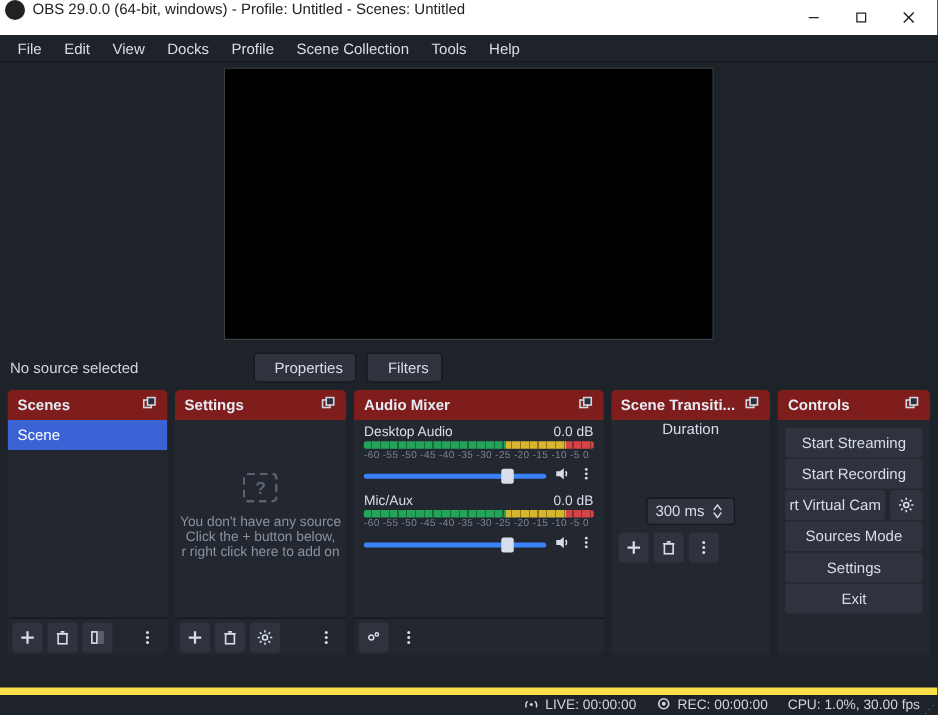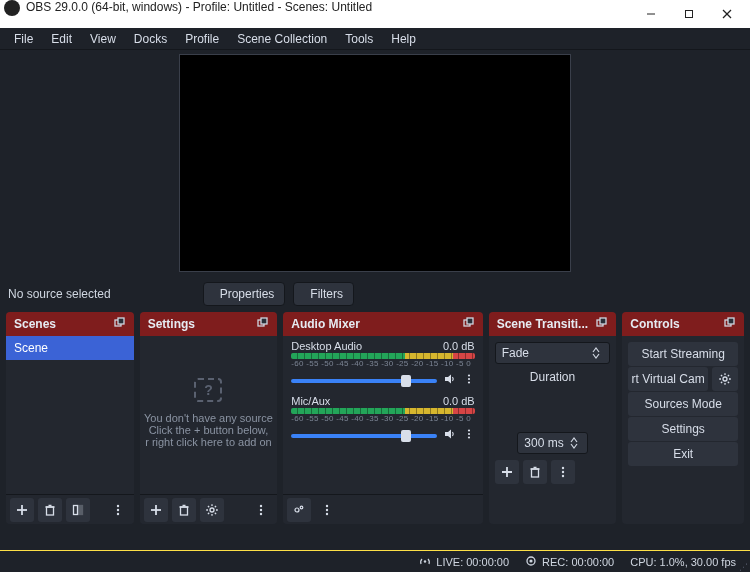--- a/index.html
+++ b/index.html
@@ -47,21 +47,21 @@
   .arrows { width: 14px; display: flex; flex-direction: column; align-items: center; margin-left: 3px; }
   .arrows svg { width: 8px; height: 6px; }
   .dur-row { display: flex; align-items: center; gap: 4px; padding: 0 6px; font-size: 12px; flex-direction: column; }
   .dur-row .sel { flex: 1; margin-top: 44px; }
   .trans-btns { display: flex; gap: 4px; padding: 6px; }
   .ctrl-list { padding: 6px; display: flex; flex-direction: column; gap: 1px; }
   .ctrlbtn { background: #2e333d; border-radius: 3px; text-align: center; padding: 5px 0; font-size: 12px; }
   .vc-row { display: flex; gap: 4px; }
   .vc-row .ctrlbtn { flex: 1; }
   .vc-row .gear { width: 26px; flex: 0 0 26px; display: flex; align-items: center; justify-content: center; background: #2e333d; border-radius: 3px; }
-  .statusbar { position: absolute; left: 0; right: 0; bottom: 0; height: 22px; display: flex; align-items: center; justify-content: flex-end; gap: 16px; padding: 0 14px; font-size: 11px; color: #cfd6e0; background: #1e2229; border-top: 1px solid #fde047; }
+  .statusbar { position: absolute; left: 0; right: 0; bottom: 0; height: 22px; display: flex; align-items: center; justify-content: flex-end; gap: 16px; padding: 0 14px; font-size: 11px; color: #cfd6e0; background: #1e2229; border-top: 6px solid #fde047; }
   .statusbar .seg { display: flex; align-items: center; gap: 5px; }
   .statusbar svg { width: 12px; height: 12px; }
   .resize-grip { position: absolute; right: 2px; bottom: 2px; color: #5a6170; font-size: 9px; line-height: 6px; }
 </style>
 </head>
 <body>
 
 <div class="titlebar">
   <div class="logo"></div>
   <div class="title">OBS 29.0.0 (64-bit, windows) - Profile: Untitled - Scenes: Untitled</div>
@@ -301,33 +301,20 @@
   <div class="panel" style="width:128px">
     <div class="panel-head">
       <span>Scene Transiti...</span>
       <span class="flex"></span>
       <span class="popicon"><svg viewBox="0 0 12 12">
             <rect x="1" y="3" width="6" height="6" fill="none" stroke="#cfd6e0" stroke-width="1.3"></rect>
             <rect x="4" y="1" width="6" height="6" fill="#2a2f38" stroke="#cfd6e0" stroke-width="1.3"></rect>
           </svg></span>
     </div>
     <div class="panel-body">
-      <div class="trans-select">
-        <div class="sel">
-          <span class="flex">Fade</span>
-          <span class="arrows">
-            <svg viewBox="0 0 8 6">
-                <path d="M1 5 L4 1 L7 5" fill="none" stroke="#cfd6e0" stroke-width="1.2"></path>
-              </svg>
-            <svg viewBox="0 0 8 6">
-                <path d="M1 1 L4 5 L7 1" fill="none" stroke="#cfd6e0" stroke-width="1.2"></path>
-              </svg>
-          </span>
-        </div>
-      </div>
       <div class="dur-row">
         <span>Duration</span>
         <div class="sel">
           <span class="flex">300 ms</span>
           <span class="arrows">
             <svg viewBox="0 0 8 6">
                 <path d="M1 5 L4 1 L7 5" fill="none" stroke="#cfd6e0" stroke-width="1.2"></path>
               </svg>
             <svg viewBox="0 0 8 6">
                 <path d="M1 1 L4 5 L7 1" fill="none" stroke="#cfd6e0" stroke-width="1.2"></path>
@@ -364,20 +351,21 @@
     <div class="panel-head">
       <span>Controls</span>
       <span class="flex"></span>
       <span class="popicon"><svg viewBox="0 0 12 12">
             <rect x="1" y="3" width="6" height="6" fill="none" stroke="#cfd6e0" stroke-width="1.3"></rect>
             <rect x="4" y="1" width="6" height="6" fill="#2a2f38" stroke="#cfd6e0" stroke-width="1.3"></rect>
           </svg></span>
     </div>
     <div class="ctrl-list">
       <div class="ctrlbtn">Start Streaming</div>
+      <div class="ctrlbtn">Start Recording</div>
       <div class="vc-row">
         <div class="ctrlbtn">rt Virtual Cam</div>
         <div class="gear">
             <svg viewBox="0 0 14 14" width="14" height="14">
               <circle cx="7" cy="7" r="2" fill="none" stroke="#d8dee9" stroke-width="1.3"></circle>
               <g stroke="#d8dee9" stroke-width="1.3">
                 <line x1="7" y1="1.2" x2="7" y2="3"></line>
                 <line x1="7" y1="11" x2="7" y2="12.8"></line>
                 <line x1="1.2" y1="7" x2="3" y2="7"></line>
                 <line x1="11" y1="7" x2="12.8" y2="7"></line>

